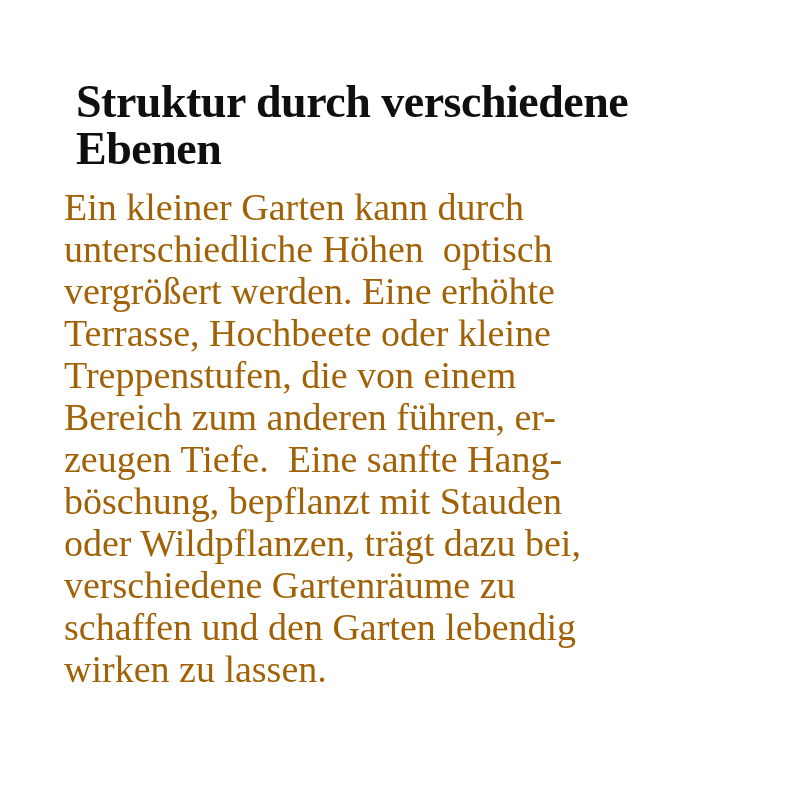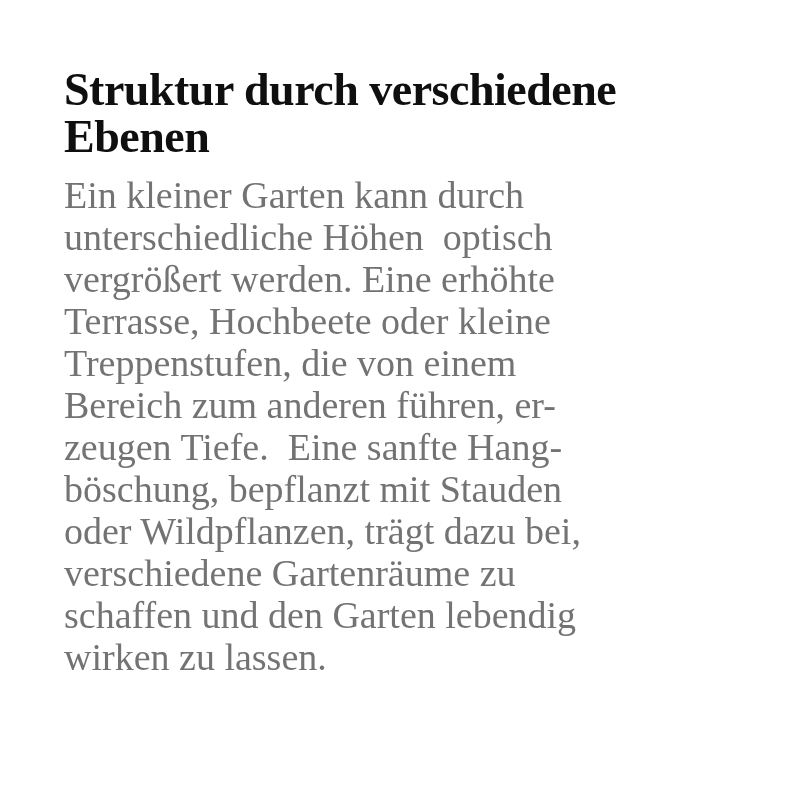--- a/index.html
+++ b/index.html
@@ -15,36 +15,36 @@
     overflow: hidden;
     box-sizing: border-box;
   }
   .article {
     position: absolute;
     left: 64px;
     top: 66px;
     width: 665px;
   }
   .page-title {
-    margin: 0;
+    margin: 12px;
     font-family: "Liberation Serif", "DejaVu Serif", serif;
     font-weight: 700;
     font-size: 46px;
     line-height: 47px;
     letter-spacing: -0.5px;
     color: #0f0f0f;
     white-space: pre-wrap;
   }
   .body-paragraph {
     margin: 14px 0 0 0;
     font-family: "Liberation Serif", "DejaVu Serif", serif;
     font-weight: 400;
     font-size: 38px;
     line-height: 42px;
-    color: #737373;
+    color: #a16207;
     white-space: pre-wrap;
   }
 </style>
 </head>
 <body>
 
 <div class="page">
   <div class="article">
     <h1 class="page-title">Struktur durch verschiedene
 Ebenen</h1>

